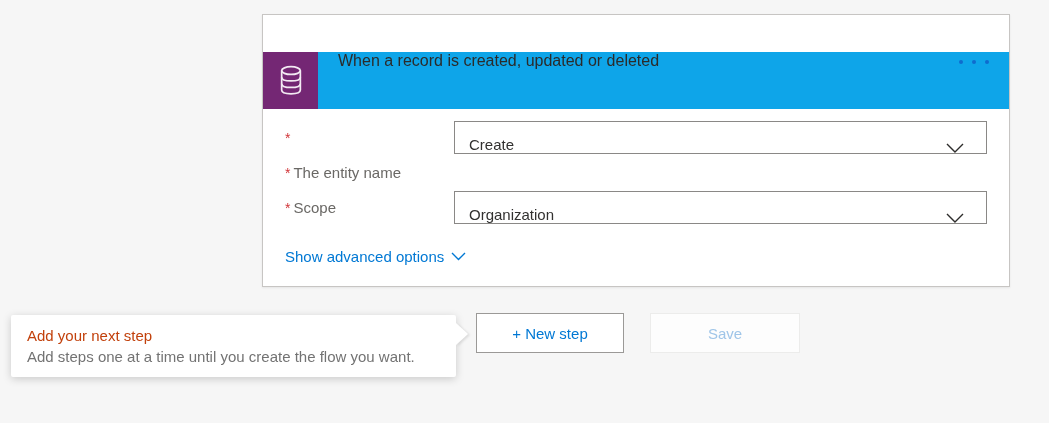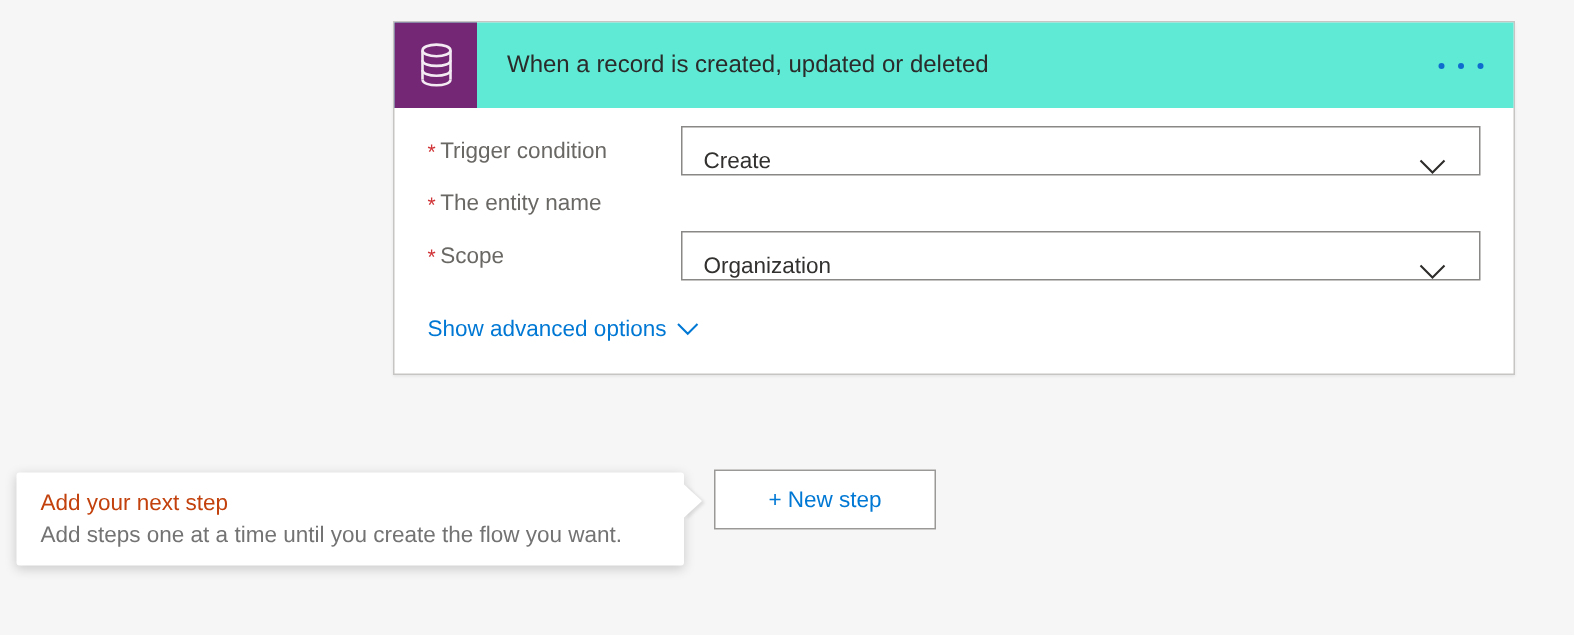--- a/index.html
+++ b/index.html
@@ -11,22 +11,22 @@
     -webkit-font-smoothing:antialiased;
   }
 
   
   .card {
     position:absolute; left:262px; top:14px; width:748px;
     background:#ffffff; border:1px solid #c7c5c3;
     box-shadow:0 1px 2px rgba(0,0,0,.07);
   }
   .card-header {
-    display:flex; align-items:center; height:57px;
-    background:#5eead4; cursor:pointer;
+    display:flex; align-items:flex-start; height:57px;
+    background:#0ea5e9; cursor:pointer;margin-top:37px;
   }
   .icon-tile {
     width:55px; height:57px; background:#742774;
     display:flex; align-items:center; justify-content:center;
     flex:0 0 55px;
   }
   .card-title {
     flex:1; padding-left:20px; font-size:16px; color:#2b2b2b;
     white-space:nowrap; overflow:hidden; text-overflow:ellipsis;
   }
@@ -118,21 +118,20 @@
         <span class="dot"></span>
         <span class="dot"></span>
       </button>
     </div>
 
     <div class="card-body">
 
       <div class="field-row">
         <div class="field-label">
           <span class="req-mark">*</span>
-          <span>Trigger condition</span>
         </div>
         <div class="dropdown">
           <span class="dd-value">Create</span>
           <span class="dd-chevron">
             <svg width="18" height="10" viewBox="0 0 18 10" fill="none">
               <path d="M1 1 L9 9 L17 1" stroke="#2d2c2b" stroke-width="1.4"></path>
             </svg>
           </span>
         </div>
       </div>
@@ -171,14 +170,15 @@
     </div>
   </div>
 
   <div class="callout">
     <div class="callout-title">Add your next step</div>
     <div class="callout-desc">Add steps one at a time until you create the flow you want.</div>
     <div class="callout-arrow"></div>
   </div>
 
   <button class="btn btn-newstep">+ New step</button>
+  <button class="btn btn-save" disabled="">Save</button>
 
 </div>
 
 </body></html>

